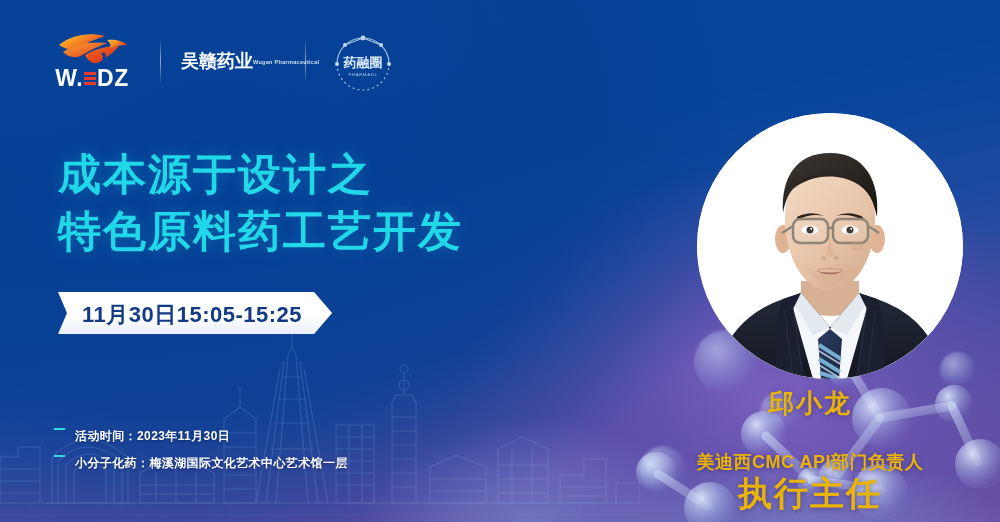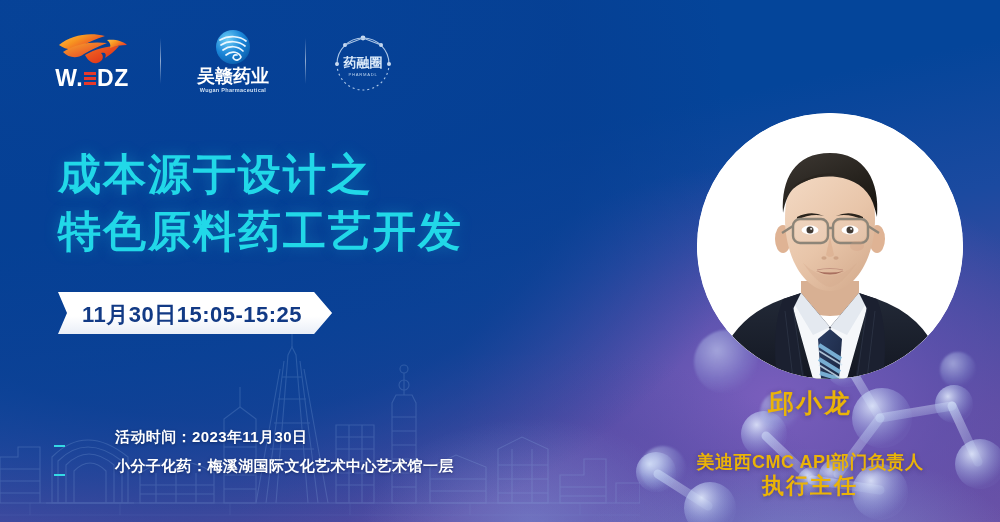--- a/index.html
+++ b/index.html
@@ -88,21 +88,21 @@
   }
   .wedz-bars { display:inline-flex; flex-direction:column; gap:2px; margin:0 1px; }
   .wedz-bars i { display:block; width:12px; height:3px; background:#e8392a; }
 
   .logo-div {
     width:1px; height:46px;
     background:linear-gradient(to bottom, rgba(255,255,255,0) 0%, rgba(255,255,255,0.55) 50%, rgba(255,255,255,0) 100%);
     margin:0 20px;
   }
 
-  .logo-wugan { display:flex; flex-direction:column; align-items:center; width:104px; }
+  .logo-wugan { display:flex; flex-direction:row; align-items:center; width:104px; }
   .wugan-globe { width:36px; height:36px; }
   .wugan-cn {
     font-size:18px; font-weight:bold; color:#ffffff;
     letter-spacing:0px; line-height:1.1; margin-top:2px;
     white-space:nowrap;
   }
   .wugan-en {
     font-size:5.5px; font-weight:bold; color:#cfe0f3;
     letter-spacing:0.3px; margin-top:1px; white-space:nowrap;
   }
@@ -140,25 +140,24 @@
     letter-spacing:0.5px; white-space:nowrap;
     clip-path:polygon(0 0, calc(100% - 18px) 0, 100% 50%, calc(100% - 18px) 100%, 0 100%, 9px 50%);
   }
 
   
   .details {
     position:absolute; left:54px; top:428px;
     display:flex; flex-direction:column; gap:10px;
   }
   .detail-row {
-    display:flex; align-items:flex-end;
-    font-size:15px; color:#ffffff; font-weight:bold;
+    display:flex; align-items:flex-start;
+    font-size:12px; color:#ffffff; font-weight:bold;
     letter-spacing:0.4px; white-space:nowrap;
     text-shadow:0 1px 3px rgba(0,20,60,0.5);
-    gap:40px;
   }
   .dash {
     display:inline-block; width:11px; height:2px;
     background:#35d9e4; margin-right:10px; flex:0 0 auto;
   }
 
   
   .portrait-wrap {
     position:absolute; left:697px; top:113px;
     width:266px; height:266px;
@@ -176,21 +175,21 @@
   }
   .sp-name {
     font-size:26px; font-weight:bold; letter-spacing:2px; line-height:1.22;
     text-shadow:0 1px 5px rgba(30,20,80,0.45);
   }
   .sp-title {
     font-size:18px; font-weight:bold; letter-spacing:0.5px; line-height:1.24;
     text-shadow:0 1px 5px rgba(30,20,80,0.45); white-space:nowrap;margin-top:31px;
   }
   .sp-role {
-    font-size:22px; font-weight:bold; letter-spacing:2px; line-height:1.22;
+    font-size:34px; font-weight:bold; letter-spacing:2px; line-height:1.22;
     text-shadow:0 1px 5px rgba(30,20,80,0.45);
   }
 </style>
 </head>
 <body>
 
 <div id="banner">
 
   <div class="bg-base"></div>
   <div class="bg-purple-r"></div>

